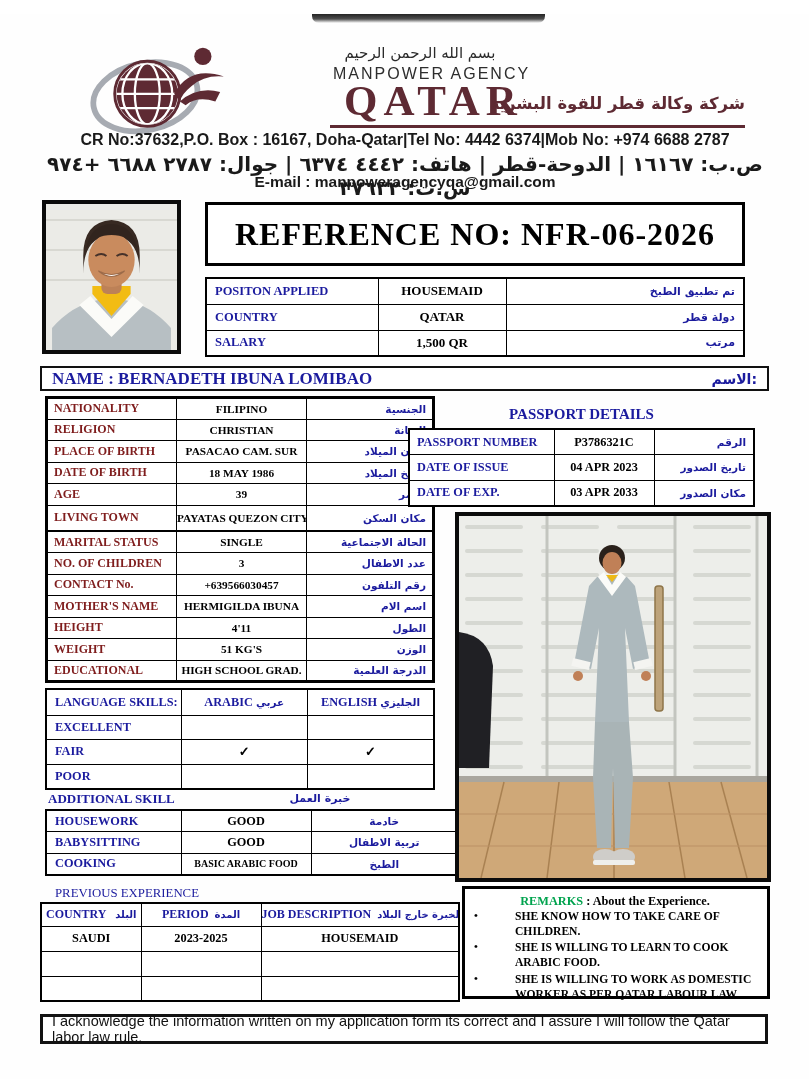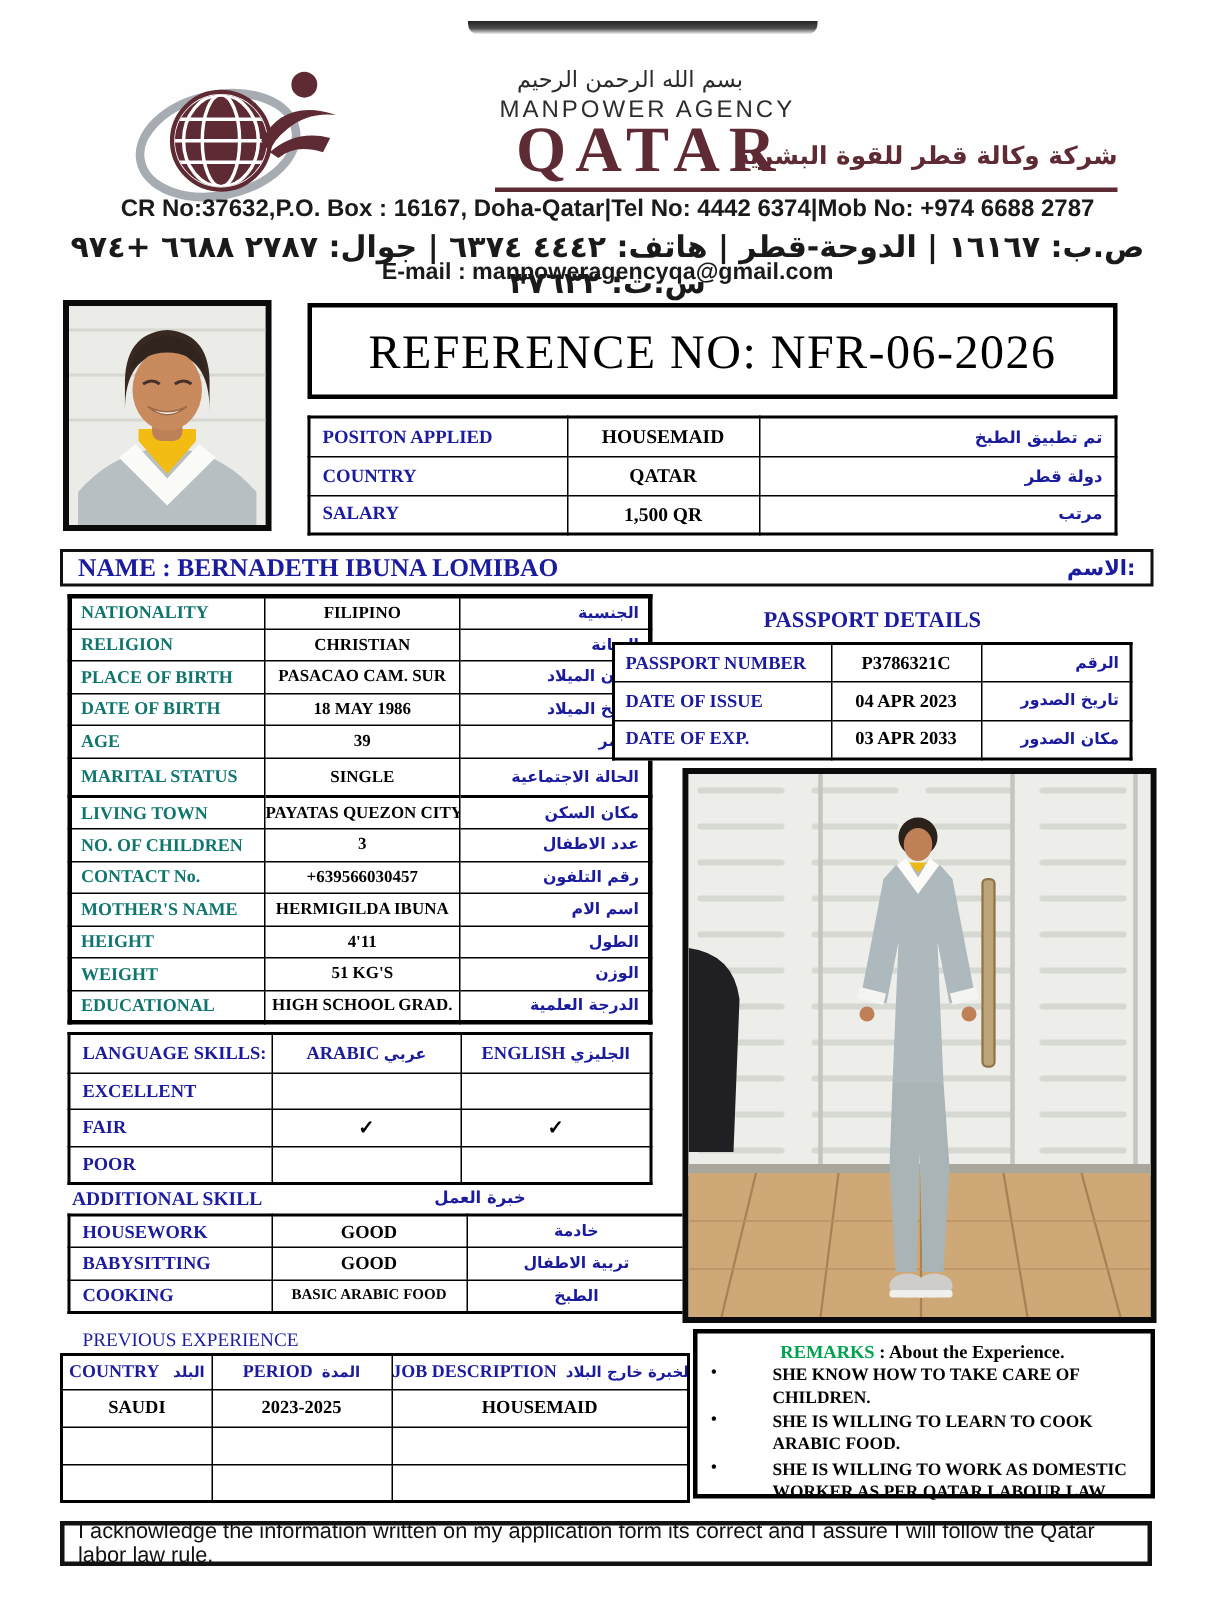--- a/index.html
+++ b/index.html
@@ -29,21 +29,21 @@
   .email{left:40px;top:159px;width:730px;text-align:center;font-family:"Liberation Sans",sans-serif;
          font-weight:bold;font-size:15.5px;color:#1a1a1a}
 
   
   .photo1{left:42px;top:186px;width:139px;height:154px;border:4px solid #0b0b0b;background:#eaeae6}
   .photo2{left:455px;top:498px;width:316px;height:370px;border:4px solid #0b0b0b;background:#eceeea}
   .photo1 svg,.photo2 svg{display:block;width:100%;height:100%}
 
   
   .refbox{left:205px;top:188px;width:540px;height:64px;border:3px solid #000;background:#fff;
-          display:flex;align-items:center;justify-content:center;font-size:32px;font-weight:normal;
+          display:flex;align-items:center;justify-content:center;font-size:32px;font-weight:bold;
           letter-spacing:1px}
 
   
   table.t{position:absolute;border-collapse:collapse;table-layout:fixed;background:#fff}
   table.t td,table.t th{border:1.5px solid #000;overflow:hidden;white-space:nowrap;font-weight:bold}
 
   
   .app{left:205px;top:263px;width:540px;border:2.5px solid #000}
   .app td{height:26px;font-size:12.5px}
   .app td:nth-child(1){width:172px;color:#1b1b9e;padding-left:8px}
@@ -54,21 +54,21 @@
   
   .namebar{left:40px;top:352px;width:729px;height:25px;border:2px solid #111;background:#fff;
            display:flex;justify-content:space-between;align-items:center;padding:0 10px;
            color:#1b1b9e;font-weight:bold}
   .namebar .nm{font-size:17px}
   .namebar .ar{font-size:14px}
 
   
   .personal{left:45px;top:382px;width:390px;border:3px solid #000}
   .personal td{height:21.5px;font-size:12px}
-  .personal td:nth-child(1){width:130px;color:#0f766e;padding-left:6px}
+  .personal td:nth-child(1){width:130px;color:#7f1d1d;padding-left:6px}
   .personal td:nth-child(2){width:130px;text-align:center;font-size:11.3px}
   .personal td:nth-child(3){text-align:right;padding-right:6px;color:#1b1b9e;font-size:10.5px;
                             font-family:"DejaVu Sans",sans-serif}
   .personal tr:nth-child(6) td{height:26px;border-bottom:2.5px solid #000}
 
   
   .pass-title{left:408px;top:392px;width:347px;text-align:center;color:#1b1b9e;
               font-weight:bold;font-size:15px}
   .passport{left:408px;top:414px;width:347px;border:2.5px solid #000}
   .passport td{height:25.5px;font-size:12.3px}
@@ -231,28 +231,28 @@
           <td>DATE OF BIRTH</td>
           <td>18 MAY 1986</td>
           <td>تاريخ الميلاد</td>
         </tr>
         <tr>
           <td>AGE</td>
           <td>39</td>
           <td>العمر</td>
         </tr>
         <tr>
+          <td>LIVING TOWN</td>
+          <td>PAYATAS QUEZON CITY</td>
+          <td>مكان السكن</td>
+        </tr>
+        <tr>
           <td>MARITAL STATUS</td>
           <td>SINGLE</td>
           <td>الحالة الاجتماعية</td>
-        </tr>
-        <tr>
-          <td>LIVING TOWN</td>
-          <td>PAYATAS QUEZON CITY</td>
-          <td>مكان السكن</td>
         </tr>
         <tr>
           <td>NO. OF CHILDREN</td>
           <td>3</td>
           <td>عدد الاطفال</td>
         </tr>
         <tr>
           <td>CONTACT No.</td>
           <td>+639566030457</td>
           <td>رقم التلفون</td>

